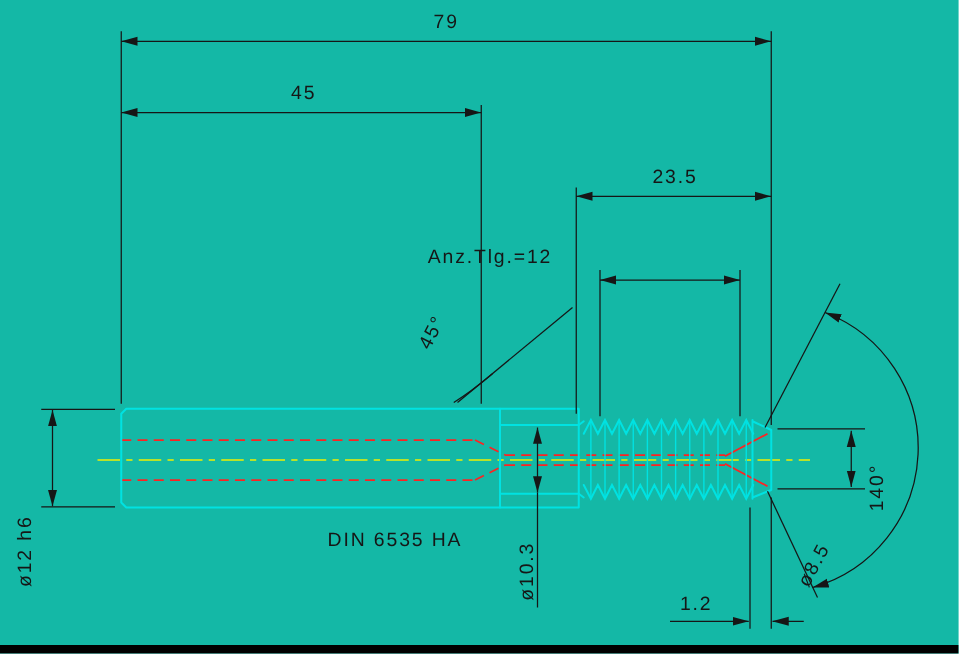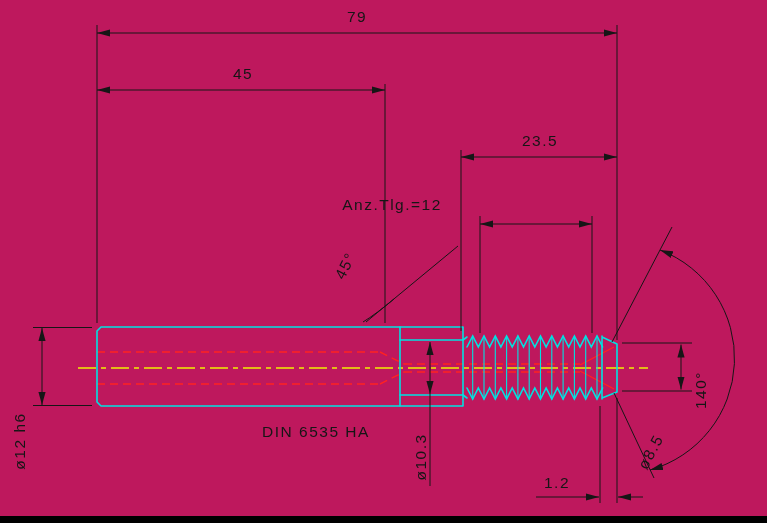--- a/index.html
+++ b/index.html
@@ -1,16 +1,16 @@
 <!DOCTYPE html>
 <html><head>
 <meta charset="utf-8">
 <style>
   html,body{margin:0;padding:0;background:#ffffff;}
-  .stage{position:relative;width:767px;height:523px;background:#be185d;overflow:hidden;
+  .stage{position:relative;width:767px;height:523px;background:#14b8a6;overflow:hidden;
          font-family:"Liberation Sans", sans-serif;}
   svg{position:absolute;left:0;top:0;}
   text{font-family:"Liberation Sans", sans-serif;font-size:15.5px;letter-spacing:1.5px;}
   .bottom-bar{position:absolute;left:0;bottom:0;width:767px;height:7px;background:#000;}
 </style>
 </head>
 <body>
 
 <div class="stage">
 <svg width="767" height="523" viewBox="0 0 767 523">

